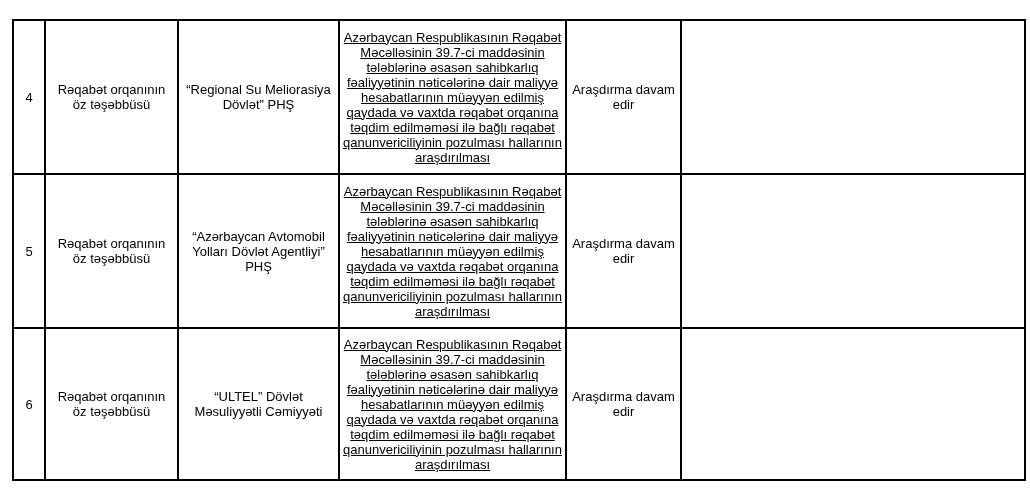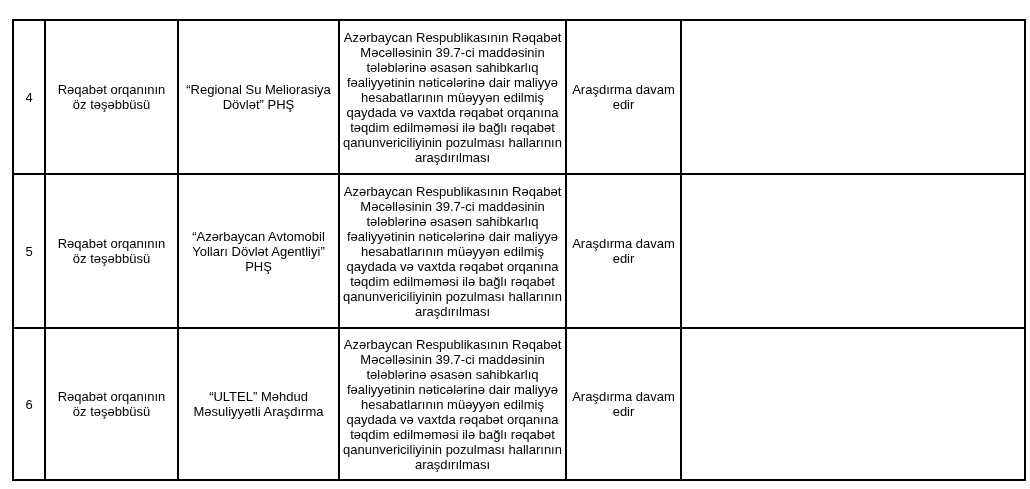--- a/index.html
+++ b/index.html
@@ -38,21 +38,21 @@
     word-wrap: break-word;
   }
   tr.row { height: 154px; }
   tr.row:last-child { height: 152px; }
   col.c-num    { width: 32px; }
   col.c-init   { width: 133px; }
   col.c-entity { width: 161px; }
   col.c-subj   { width: 227px; }
   col.c-status { width: 115px; }
   col.c-notes  { width: 344px; }
-  td.subject-cell { padding: 1px 1px; }
+  td.subject-cell { padding: 1px 1px; text-decoration: underline; }
 </style>
 </head>
 <body>
 
 <div class="page">
   <table class="doc-table">
     <colgroup>
       <col class="c-num">
       <col class="c-init">
       <col class="c-entity">
@@ -73,20 +73,20 @@
         <td>5</td>
         <td>Rəqabət orqanının öz təşəbbüsü</td>
         <td>“Azərbaycan Avtomobil Yolları Dövlət Agentliyi” PHŞ</td>
         <td class="subject-cell">Azərbaycan Respublikasının Rəqabət Məcəlləsinin 39.7-ci maddəsinin tələblərinə əsasən sahibkarlıq fəaliyyətinin nəticələrinə dair maliyyə hesabatlarının müəyyən edilmiş qaydada və vaxtda rəqabət orqanına təqdim edilməməsi ilə bağlı rəqabət qanunvericiliyinin pozulması hallarının araşdırılması</td>
         <td>Araşdırma davam edir</td>
         <td></td>
       </tr>
       <tr class="row">
         <td>6</td>
         <td>Rəqabət orqanının öz təşəbbüsü</td>
-        <td>“ULTEL” Məhdud Məsuliyyətli Araşdırma</td>
+        <td>“ULTEL” Dövlət Məsuliyyətli Cəmiyyəti</td>
         <td class="subject-cell">Azərbaycan Respublikasının Rəqabət Məcəlləsinin 39.7-ci maddəsinin tələblərinə əsasən sahibkarlıq fəaliyyətinin nəticələrinə dair maliyyə hesabatlarının müəyyən edilmiş qaydada və vaxtda rəqabət orqanına təqdim edilməməsi ilə bağlı rəqabət qanunvericiliyinin pozulması hallarının araşdırılması</td>
         <td>Araşdırma davam edir</td>
         <td></td>
       </tr>
     </tbody>
   </table>
 </div>
 
 </body></html>

